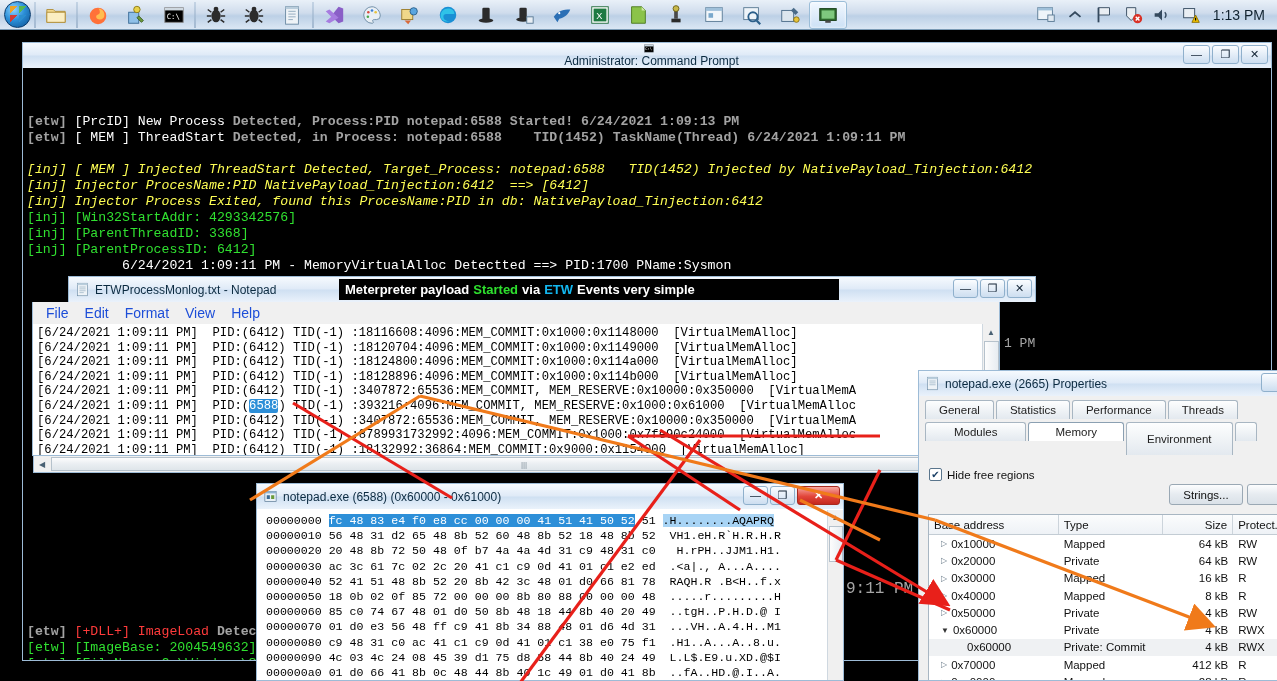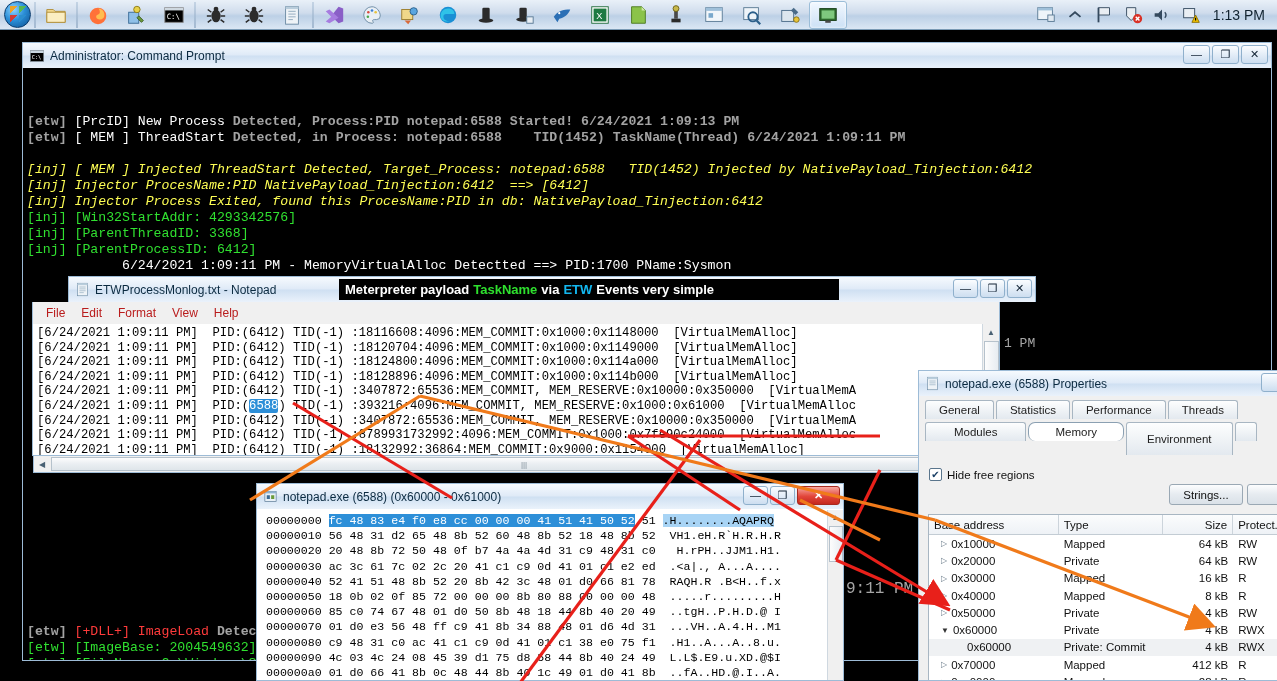--- a/index.html
+++ b/index.html
@@ -53,21 +53,21 @@
   .cap {
     width:27px; height:19px; border:1px solid #8fb0cc; border-radius:3px;
     background:linear-gradient(to bottom,#fbfdff,#dfeaf6 60%,#cddef0);
     display:flex; align-items:center; justify-content:center; font-size:11px; color:#123; line-height:1;
   }
   .cap.close { width:43px; background:linear-gradient(to bottom,#f7a9a1,#e2463a 55%,#c5281d); border-color:#a8291f; color:#fff; font-weight:bold; }
   .cap.sm { width:25px; }
 
   
   #cmd-window { position:absolute; left:22px; top:42px; width:1250px; height:619px; z-index:10; }
-  #cmd-title { width:100%; }
+  #cmd-title { width:100%;flex-direction:column; }
   #cmd-body {
     position:absolute; left:0; top:26px; width:1250px; height:593px;
     background:#000; border:1px solid #9dbbd6; border-top:none;
     font-family:"Liberation Mono", monospace; font-size:13.2px; line-height:16px;
     color:#fff; padding:14px 0 0 4px; overflow:hidden; white-space:pre;
   }
   .c-gray{color:#a3a3a3;font-weight:bold;} .c-white{color:#fff;} .c-yellow{color:#fdfd54;font-style:italic;}
   .c-green{color:#30e030;} .c-red{color:#ff3b3b;}
   .blank{height:16px;}
 
@@ -78,21 +78,21 @@
     position:absolute; left:307px; top:3px; width:500px; height:21px; background:#000;
     color:#fff; font-size:13px; font-weight:bold; display:flex; align-items:center;
     padding-left:6px; gap:4px; white-space:nowrap; z-index:3;
   }
   #np-banner .g{color:#2ee02e;} #np-banner .b{color:#13b7ef;}
   #np-menu {
     position:absolute; left:0; top:26px; width:968px; height:22px; background:#f0f0f0;
     border-left:1px solid #9dbbd6; border-right:1px solid #9dbbd6;
     display:flex; align-items:center; gap:2px; padding-left:6px;
   }
-  #np-menu span{ font-size:12px; color:#b91c1c; padding:2px 7px; }
+  #np-menu span{ font-size:14px; color:#1d4ed8; padding:2px 7px; }
   #np-text {
     position:absolute; left:0; top:48px; width:968px; height:132px; background:#fff;
     border:1px solid #9dbbd6; border-top:none; overflow:hidden;
     font-family:"Liberation Mono", monospace; font-size:12.2px; line-height:14.6px;
     color:#000; padding:2px 0 0 4px; white-space:pre;
   }
   .hl { background:#2d8fd8; color:#fff; border-radius:2px; }
   #np-hscroll {
     position:absolute; left:1px; top:180px; width:966px; height:17px; background:#f0f0f0;
     border:1px solid #9dbbd6; border-top:none; display:flex; align-items:center;
@@ -113,21 +113,21 @@
   #props-body{
     position:absolute; left:0; top:26px; width:372px; height:285px;
     background:#f0f0f0; border:1px solid #9dbbd6; border-top:none; overflow:hidden;
   }
   .tabrow{ display:flex; padding:4px 0 0 6px; gap:2px; }
   .tab{
     height:19px; padding:0 13px; font-size:11.5px; color:#222;
     background:linear-gradient(to bottom,#fdfefe,#e3e9ef); border:1px solid #a8b6c2;
     border-bottom:none; border-radius:3px 3px 0 0; display:flex;align-items:center;
   }
-  .tab.sel{ background:#fff; border-color:#8ba0b2; position:relative; z-index:2;border-radius:7px; }
+  .tab.sel{ background:#fff; border-color:#8ba0b2; position:relative; z-index:2; }
   #ph-check{ display:flex; align-items:center; gap:5px; margin:13px 0 0 10px; font-size:11.5px; color:#111; }
   .cbox{ width:13px;height:13px;background:#fff;border:1px solid #5a758c;border-radius:2px;
     display:flex;align-items:center;justify-content:center;font-size:10px;color:#1a3f66; }
   #strings-btn{
     position:absolute; right:46px; top:88px; width:74px; height:21px; font-size:11.5px;
     background:linear-gradient(to bottom,#fcfdfe,#e6ebf0 50%,#dae1e8); border:1px solid #9aa8b4;
     border-radius:3px; display:flex;align-items:center;justify-content:center; color:#111;
   }
   #strings-btn2{
     position:absolute; right:2px; top:88px; width:40px; height:21px;
@@ -423,21 +423,21 @@
     <span class="t-text">ETWProcessMonlog.txt - Notepad</span>
     <div class="caption-group">
       <div class="cap sm">—</div>
       <div class="cap sm">❐</div>
       <div class="cap sm">✕</div>
     </div>
   </div>
 
   <div id="np-banner">
     <span>Meterpreter payload </span>
-      <span class="g">TaskName</span>
+      <span class="g">Started</span>
       <span> via </span>
       <span class="b">ETW</span>
       <span> Events very simple</span>
   </div>
 
   <div id="np-menu">
     <span>File</span>
     <span>Edit</span>
     <span>Format</span>
     <span>View</span>
@@ -459,21 +459,21 @@
 
 <div id="props">
   <div class="win-title" id="props-title">
     <svg width="15" height="15" viewBox="0 0 24 24">
       <rect x="4" y="2" width="16" height="20" fill="#eef3f7" stroke="#6b8aa3"></rect>
       <g stroke="#8fa8bd">
           <path d="M7 8h10M7 11h10M7 14h10"></path>
         </g>
       <rect x="4" y="2" width="16" height="3" fill="#b9cddc"></rect>
     </svg>
-    <span class="t-text">notepad.exe (6588) Properties</span>
+    <span class="t-text">notepad.exe (2665) Properties</span>
     <div class="caption-group">
       <div class="cap sm"></div>
     </div>
   </div>
   <div id="props-body">
     <div class="tabrow">
       <div class="tab">General</div>
       <div class="tab">Statistics</div>
       <div class="tab">Performance</div>
       <div class="tab">Threads</div>

